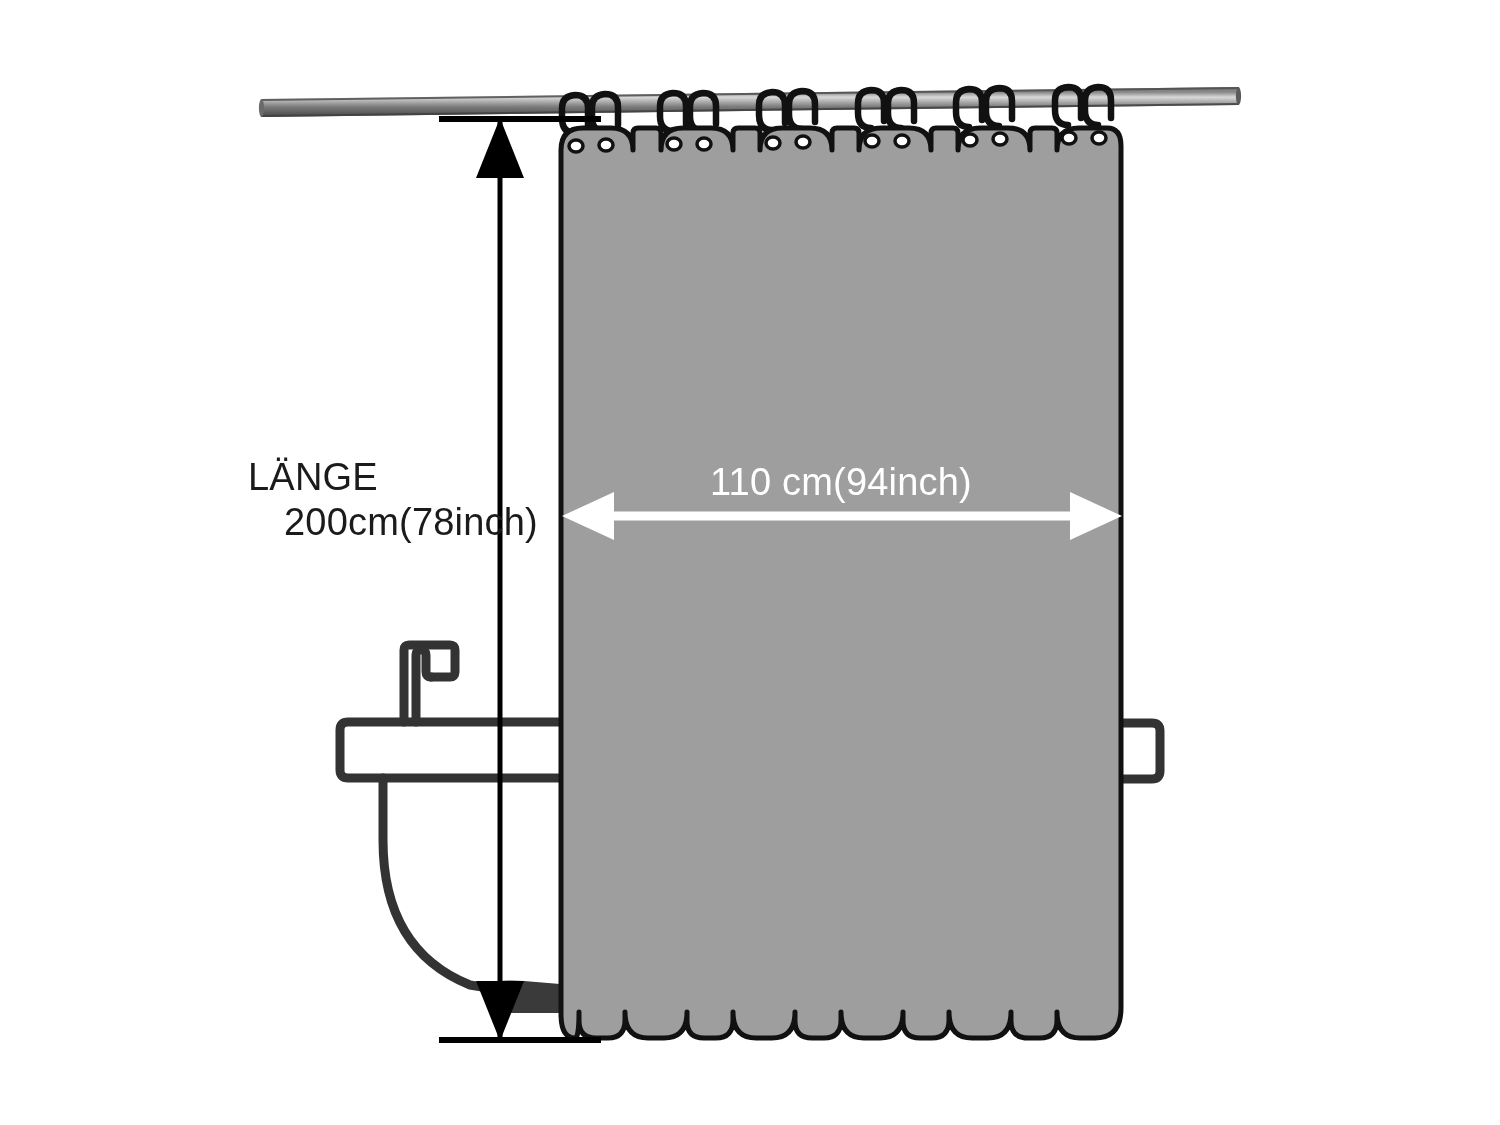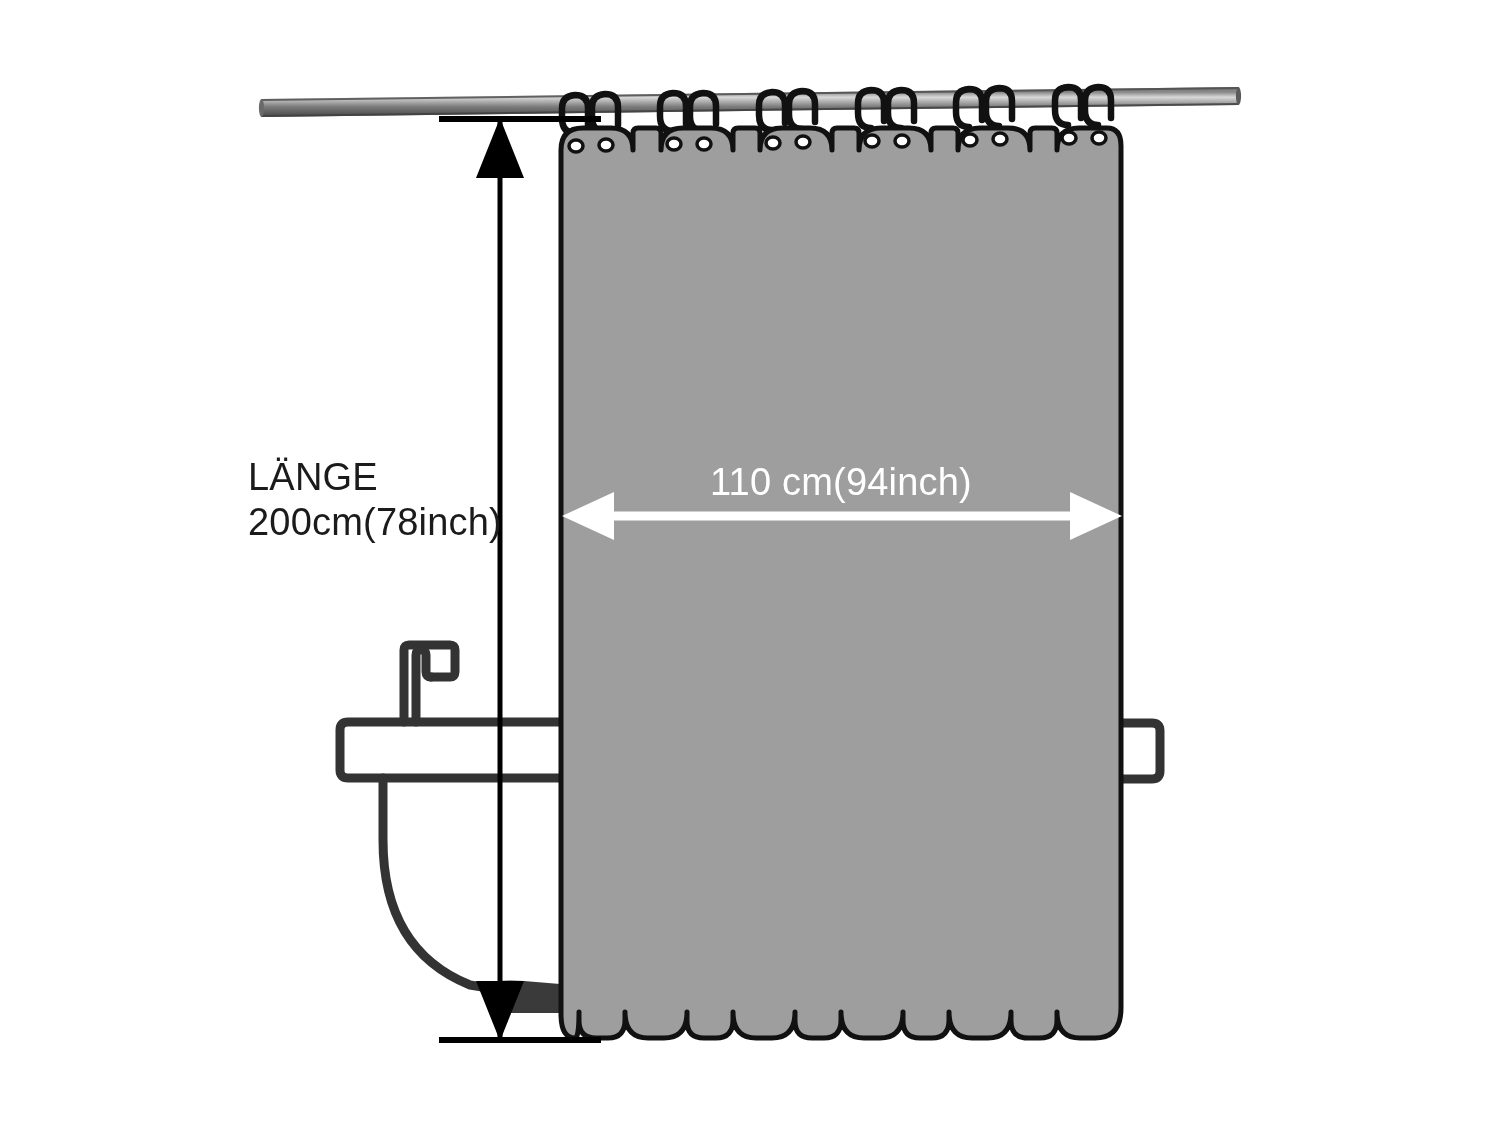--- a/index.html
+++ b/index.html
@@ -33,21 +33,21 @@
     left: 248px;
     top: 455px;
     width: 270px;
     text-align: left;
     color: #1b1b1b;
     font-family: "Liberation Sans", sans-serif;
     line-height: 1.18;
     letter-spacing: 0.2px;
   }
   .lbl-length .l1 { font-size: 38px; display: block; }
-  .lbl-length .l2 { font-size: 38px; display: block; }
+  .lbl-length .l2 { font-size: 38px; display: block; margin-left: 36px; }
 
   .lbl-width {
     position: absolute;
     left: 641px;
     top: 460px;
     width: 400px;
     text-align: center;
     color: #ffffff;
     font-family: "Liberation Sans", sans-serif;
     line-height: 1.18;

